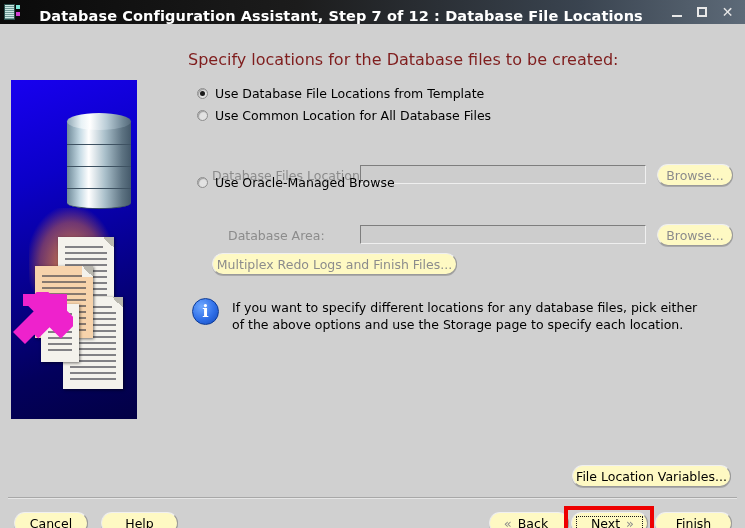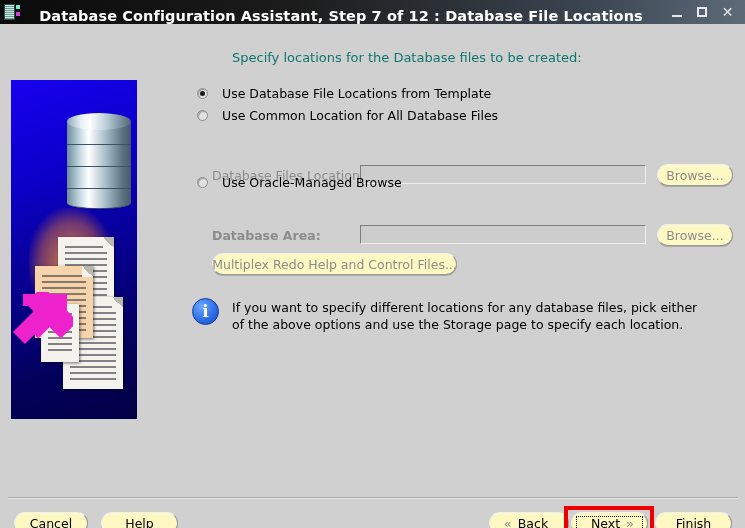--- a/index.html
+++ b/index.html
@@ -137,25 +137,25 @@
   .page-d { left: 30px; top: 224px; width: 38px; height: 58px; }
   .arrow {
     position: absolute; left: 0px; top: 212px;
     width: 62px; height: 62px;
   }
   .arrow svg { display: block; }
 
   
   .instr {
     position: absolute; left: 188px; top: 26px;
-    font-size: 13px; color: #0f766e; margin-left: 44px;
+    font-size: 16px; color: #7f1d1d;
   }
   .radio-row {
     position: absolute; left: 197px;
-    display: flex; align-items: center; gap: 14px;
+    display: flex; align-items: center; gap: 7px;
     font-size: 12.5px; color: #000;
   }
   .r1 { top: 62px; }
   .r2 { top: 84px; }
   .r3 { top: 151px; }
   .radio {
     width: 11px; height: 11px; border-radius: 50%;
     background: #e2e2e2;
     border: 1px solid #8d8d8d;
     box-shadow: inset 1px 1px 1px rgba(0,0,0,0.30);
@@ -166,21 +166,21 @@
   .radio.sel::after {
     content: ""; position: absolute;
     left: 2px; top: 2px; width: 5px; height: 5px;
     border-radius: 50%; background: #1b1b1b;
   }
   .field-label {
     position: absolute;
     font-size: 12.5px; color: #8c8c8c;
   }
   .fl1 { left: 212px; top: 144px; }
-  .fl2 { left: 212px; top: 204px; font-weight: bold; }
+  .fl2 { left: 228px; top: 204px; }
   .textfield {
     position: absolute;
     height: 19px;
     background: #cdcdcd;
     border: 1px solid #7e7e7e;
     border-right-color: #efefef;
     border-bottom-color: #efefef;
     box-sizing: border-box;
   }
   .tf1 { left: 360px; top: 141px; width: 286px; }
@@ -339,27 +339,28 @@
 
     <div class="radio-row r3">
       <span class="radio"></span>
       <span>Use Oracle-Managed Browse</span>
     </div>
 
     <div class="field-label fl2">Database Area:</div>
     <div class="textfield tf2"></div>
     <div class="obtn disabled br2">Browse...</div>
 
-    <div class="obtn disabled mplex">Multiplex Redo Help and Control Files...</div>
+    <div class="obtn disabled mplex">Multiplex Redo Logs and Finish Files...</div>
 
     <div class="info">
       <div class="info-icon">i</div>
       <div class="info-text">If you want to specify different locations for any database files, pick either of the above options and use the Storage page to specify each location.</div>
     </div>
 
+    <div class="obtn flv">File Location Variables...</div>
 
     <div class="sep"></div>
 
     <div class="obtn bcancel">Cancel</div>
     <div class="obtn bhelp">Help</div>
 
     <div class="obtn bback">
       <span class="nav-ico">«</span>
       <span class="nav-lbl">Back</span>
     </div>

